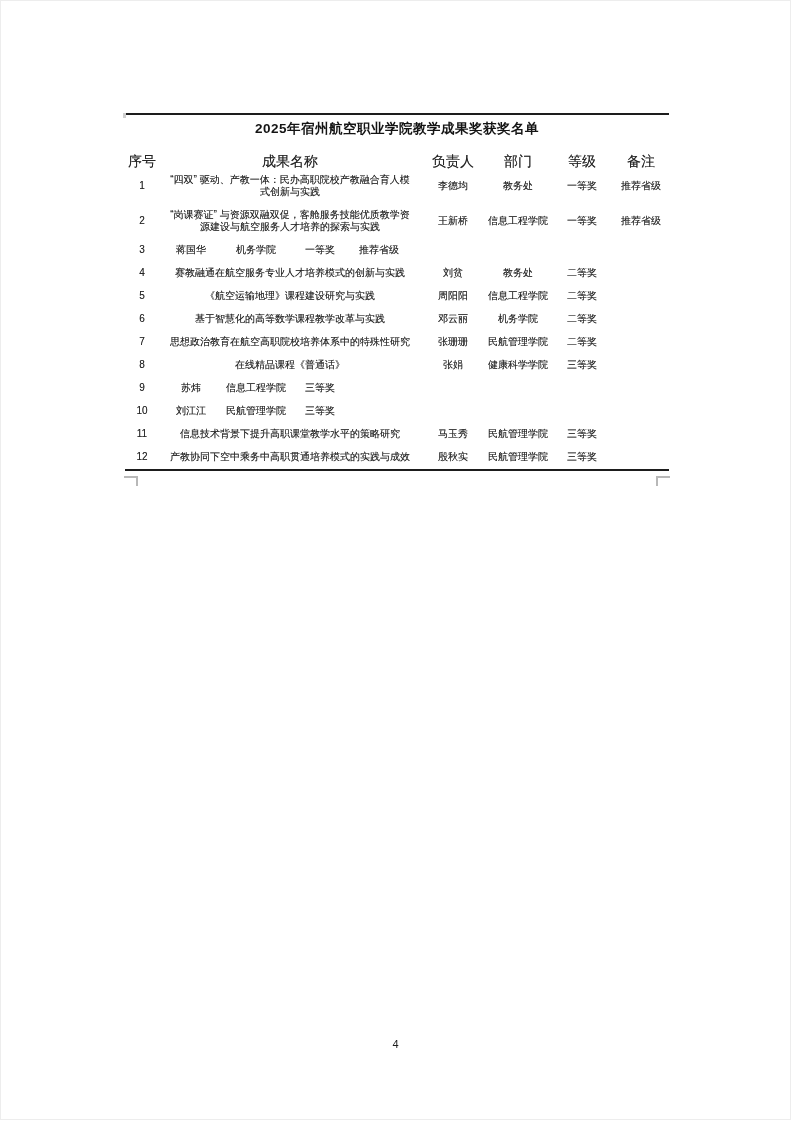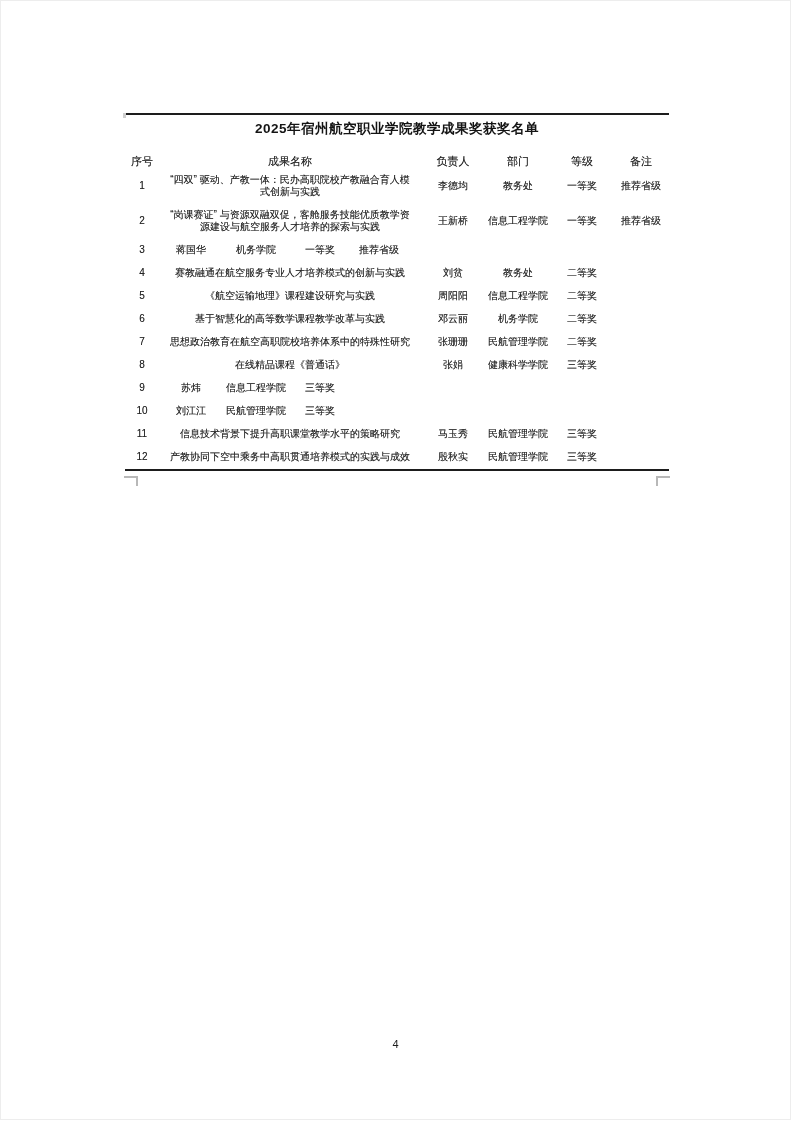--- a/index.html
+++ b/index.html
@@ -25,21 +25,21 @@
     font-size:13.5px;font-weight:bold;color:#141414;
     letter-spacing:0.5px;line-height:17px;
   }
   .thead{display:flex;align-items:center;margin-top:16px;min-height:15px;}
   .trow{display:flex;align-items:center;padding:5.5px 0;}
   .cell{
     font-size:10px;line-height:12px;color:#262626;
     text-align:center;box-sizing:border-box;
     text-shadow:0 0 0.5px rgba(40,40,40,0.55);
   }
-  .hcell{font-size:11px;color:#242424;}
+  .hcell{font-size:14px;color:#242424;}
   .c-no{width:34px;}
   .c-name{width:262px;padding:0 8px;}
   .c-leader{width:64px;}
   .c-dept{width:66px;}
   .c-level{width:62px;}
   .c-note{width:56px;}
   .bottom-rule{margin-top:1px;}
   .marks{position:relative;height:16px;}
   .corner-mark{position:absolute;top:5px;width:12px;height:8px;}
   .corner-mark.left{left:-1px;border-top:2px solid #b8b8b8;border-right:2px solid #b8b8b8;}

